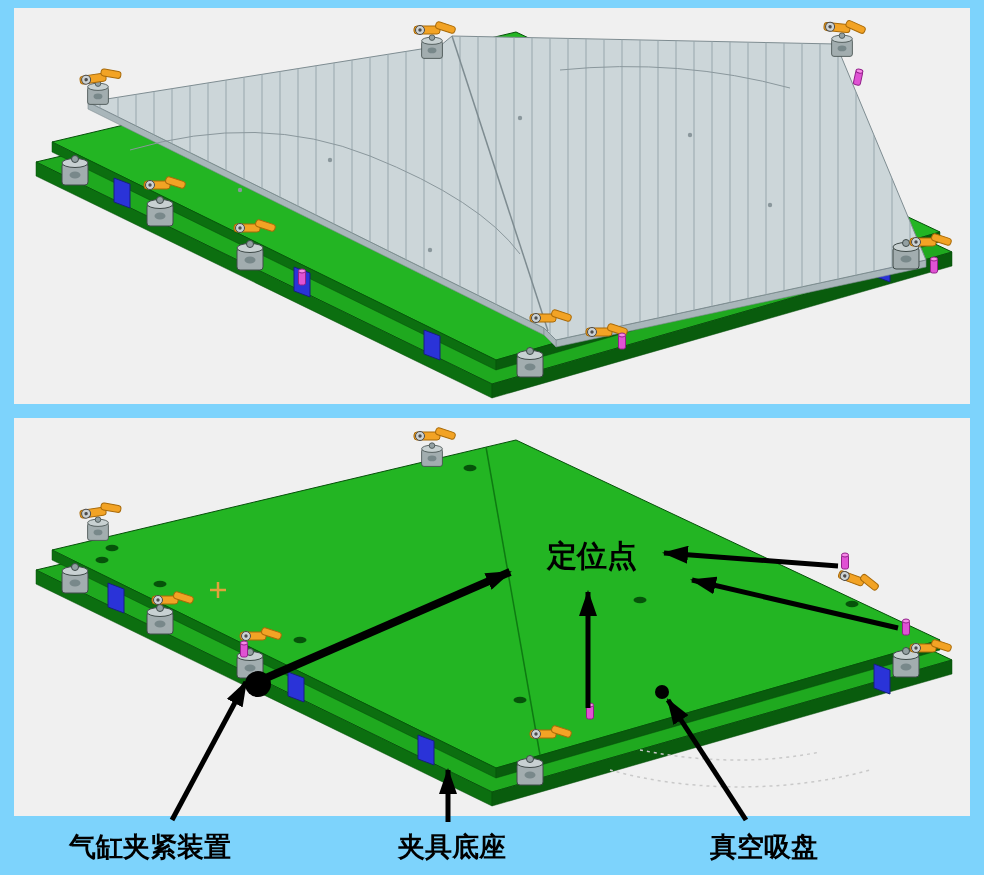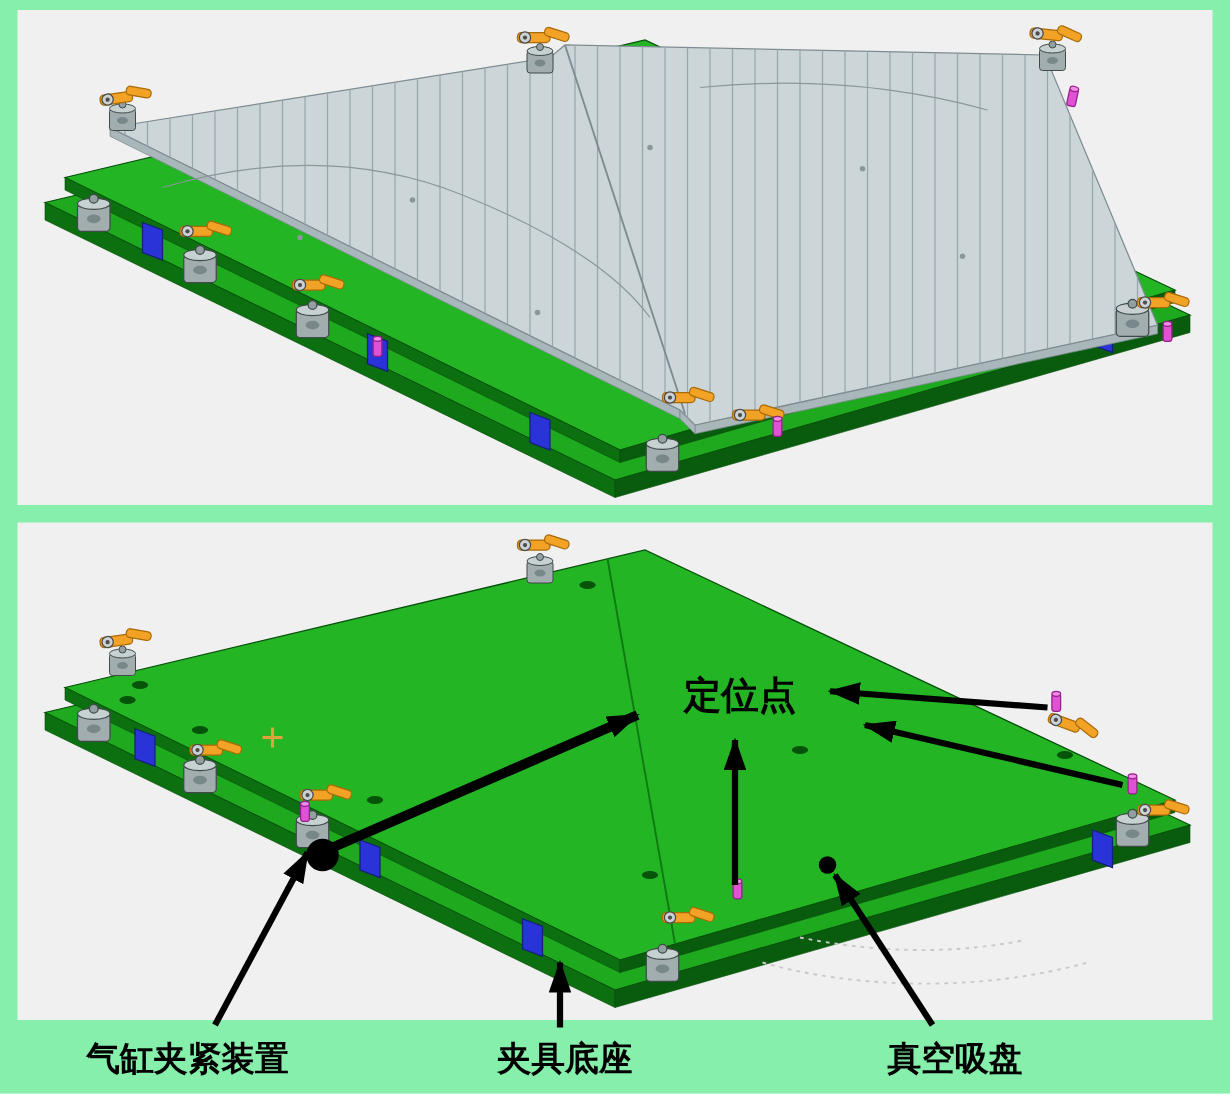--- a/index.html
+++ b/index.html
@@ -1,16 +1,16 @@
 <!DOCTYPE html>
 <html style="--bg: #ffffff; --panel-bg: #f0f0f0; --green-top: #1fa91f; --green-top2: #23b523; --green-side: #0c6f10; --green-side2: #095c0d; --green-dark: #06500a; --panel-gray: #ccd6d9; --panel-gray-side: #a9b6ba; --panel-line: #97a6ac; --orange: #f2a325; --orange-dark: #a96a08; --blue: #2a33d8; --pink: #e052d4; --metal: #a2adaf; --metal-light: #c8d1d2; --annotation: #000000;"><head>
 <meta charset="utf-8">
 <style>
   html,body{margin:0;padding:0;background:#fff;}
-  .stage{position:relative;width:984px;height:875px;background:#86efac;font-family:"Liberation Sans","DejaVu Sans",sans-serif;}
+  .stage{position:relative;width:984px;height:875px;background:#7dd3fc;font-family:"Liberation Sans","DejaVu Sans",sans-serif;}
   svg{display:block;}
   .plate-top{fill:var(--green-top);stroke:var(--green-dark);stroke-width:1;}
   .plate-top2{fill:var(--green-top2);stroke:var(--green-dark);stroke-width:1;}
   .plate-side{fill:var(--green-side);stroke:var(--green-dark);stroke-width:.5;}
   .plate-side2{fill:var(--green-side2);stroke:var(--green-dark);stroke-width:.5;}
   .panel{fill:var(--panel-gray);stroke:#7e8c91;stroke-width:1;}
   .panel-side{fill:var(--panel-gray-side);stroke:#7e8c91;stroke-width:.6;}
   #ribs line{stroke:var(--panel-line);stroke-width:1;}
   .seam{stroke:#7e8c91;stroke-width:1.5;fill:none;}
   .contour{stroke:#8a979c;stroke-width:1;fill:none;}

